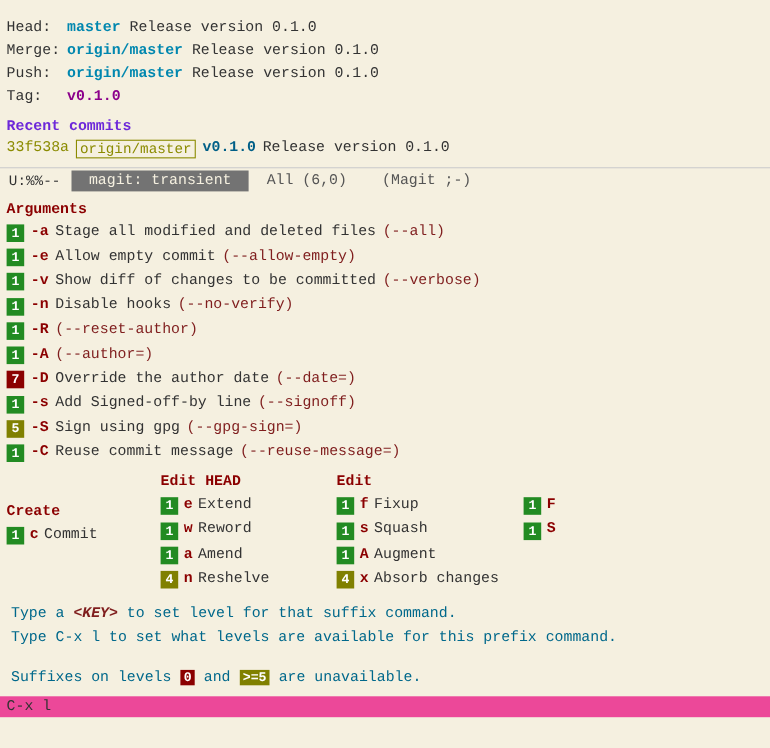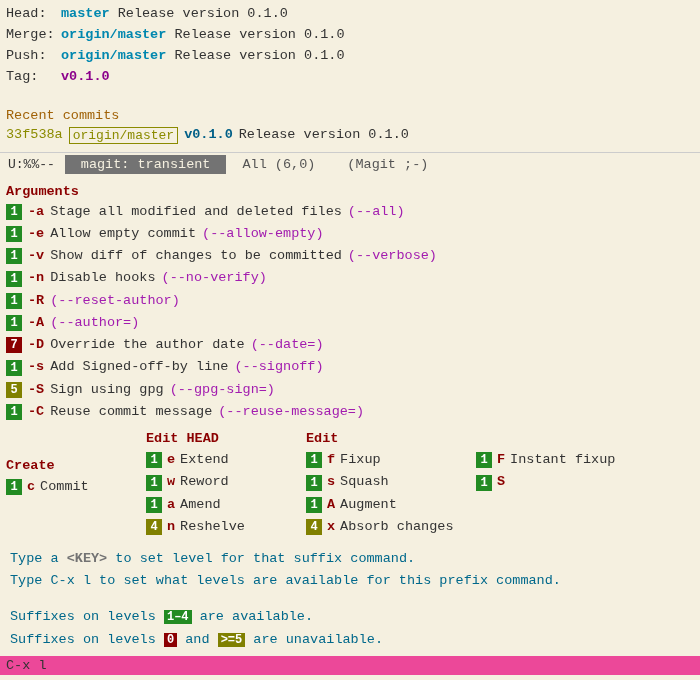--- a/index.html
+++ b/index.html
@@ -6,40 +6,39 @@
     body {
       background: #f5f0e0;
       font-family: 'Courier New', Courier, monospace;
       font-size: 13.5px;
       color: #333;
       width: 700px;
       min-height: 680px;
     }
 
     .top-section {
-      padding: 4px 6px 2px 6px;
+      padding: 16px 6px 2px 6px;
       background: #f5f0e0;
     }
     .meta-row {
       display: flex;
       line-height: 1.55;
     }
     .meta-key {
       color: #333;
       min-width: 55px;
       display: inline-block;
     }
     .cyan { color: #0087af; font-weight: bold; }
     .magenta { color: #8b008b; font-weight: bold; }
 
     .recent-commits-header {
-      color: #a16207;
-      font-weight: normal;
+      color: #6d28d9;
+      font-weight: bold;
       padding: 6px 6px 2px 6px;
-      margin-top: 12px;
     }
 
     .commit-row {
       padding: 2px 6px;
       display: flex;
       gap: 6px;
     }
     .commit-hash {
       color: #8b8b00;
     }
@@ -116,21 +115,21 @@
     .badge-green { background: #228b22; }
 
     .arg-flag {
       color: #8b0000;
       font-weight: bold;
     }
     .arg-desc {
       color: #333;
     }
     .arg-option {
-      color: #a21caf;
+      color: #7f1d1d;
     }
 
     .create-edit-section {
       display: flex;
       gap: 0;
       margin-top: 8px;
     }
 
     .col-header {
       color: #8b0000;
@@ -171,22 +170,23 @@
     .info-section {
       margin-top: 10px;
       padding: 0 4px;
     }
     .info-line {
       color: #00688b;
       line-height: 1.6;
       font-size: 13.5px;
     }
     .info-key {
-      color: #737373;
-      font-weight: bold;
+      color: #7f1d1d;
+      font-weight: bold;
+      font-style: italic;
     }
 
     .suffix-line {
       color: #00688b;
       line-height: 1.7;
       font-size: 13.5px;
     }
     .suffix-range-green {
       background: #228b22;
       color: #fff;
@@ -381,42 +381,38 @@
             <span class="cmd-label">Absorb changes</span>
           </div>
         </div>
     </div>
     <div class="cmd-col4">
       <div class="col-header">&nbsp;</div>
       <div id="edit2-container">
           <div class="cmd-row">
             <span class="num-badge badge-green" style="background: rgb(34, 139, 34);">1</span>
             <span class="cmd-key">F</span>
-            <span class="cmd-label">Instant fixup</span>
           </div>
           <div class="cmd-row">
             <span class="num-badge badge-green" style="background: rgb(34, 139, 34);">1</span>
             <span class="cmd-key">S</span>
           </div>
         </div>
     </div>
   </div>
 
   <div class="info-section">
     <div class="info-line">
       Type a <span class="info-key">&lt;KEY&gt;</span> to set level for that suffix command.
     </div>
     <div class="info-line">
       Type C-x l to set what levels are available for this prefix command.
     </div>
     <br>
     <div class="suffix-line">
-      Suffixes on levels <span class="suffix-range-green">1–4</span> are available.
-    </div>
-    <div class="suffix-line">
       Suffixes on levels <span class="suffix-unavail">0</span> and <span class="suffix-unavail-green">&gt;=5</span> are unavailable.
     </div>
   </div>
 
 </div>
 
 <div class="bottom-bar">
   <span>C-x l</span>
 </div>
 

